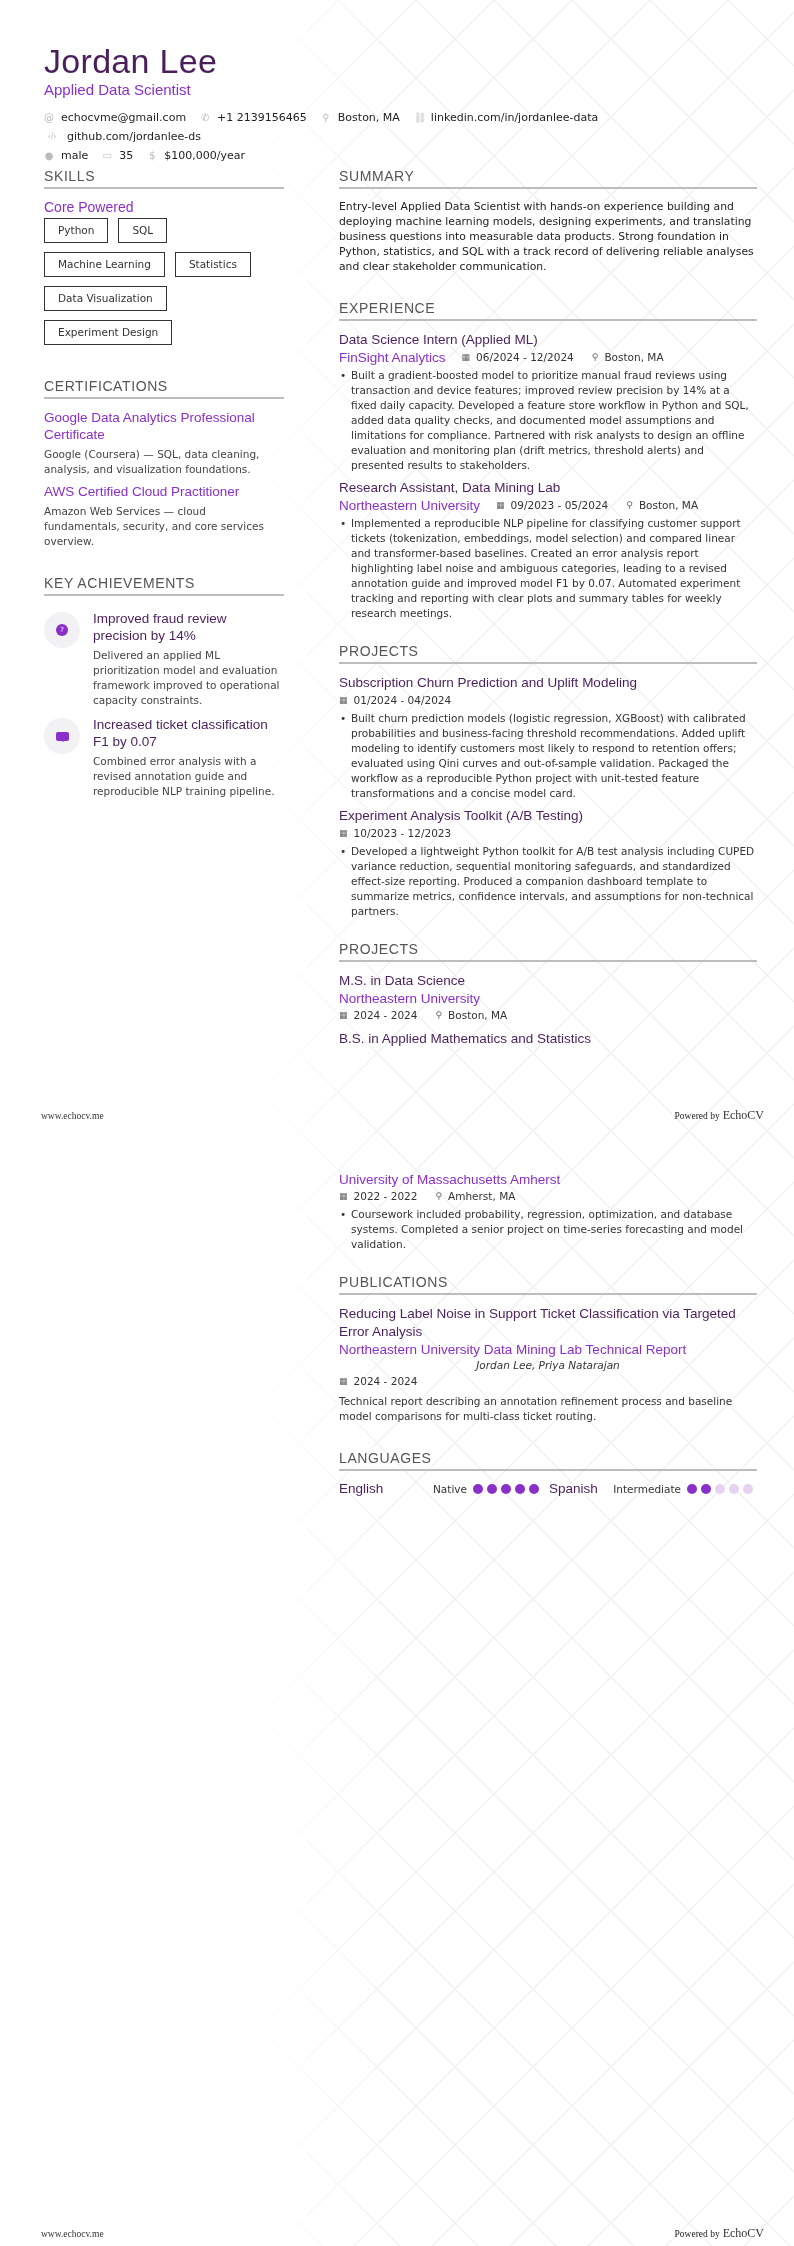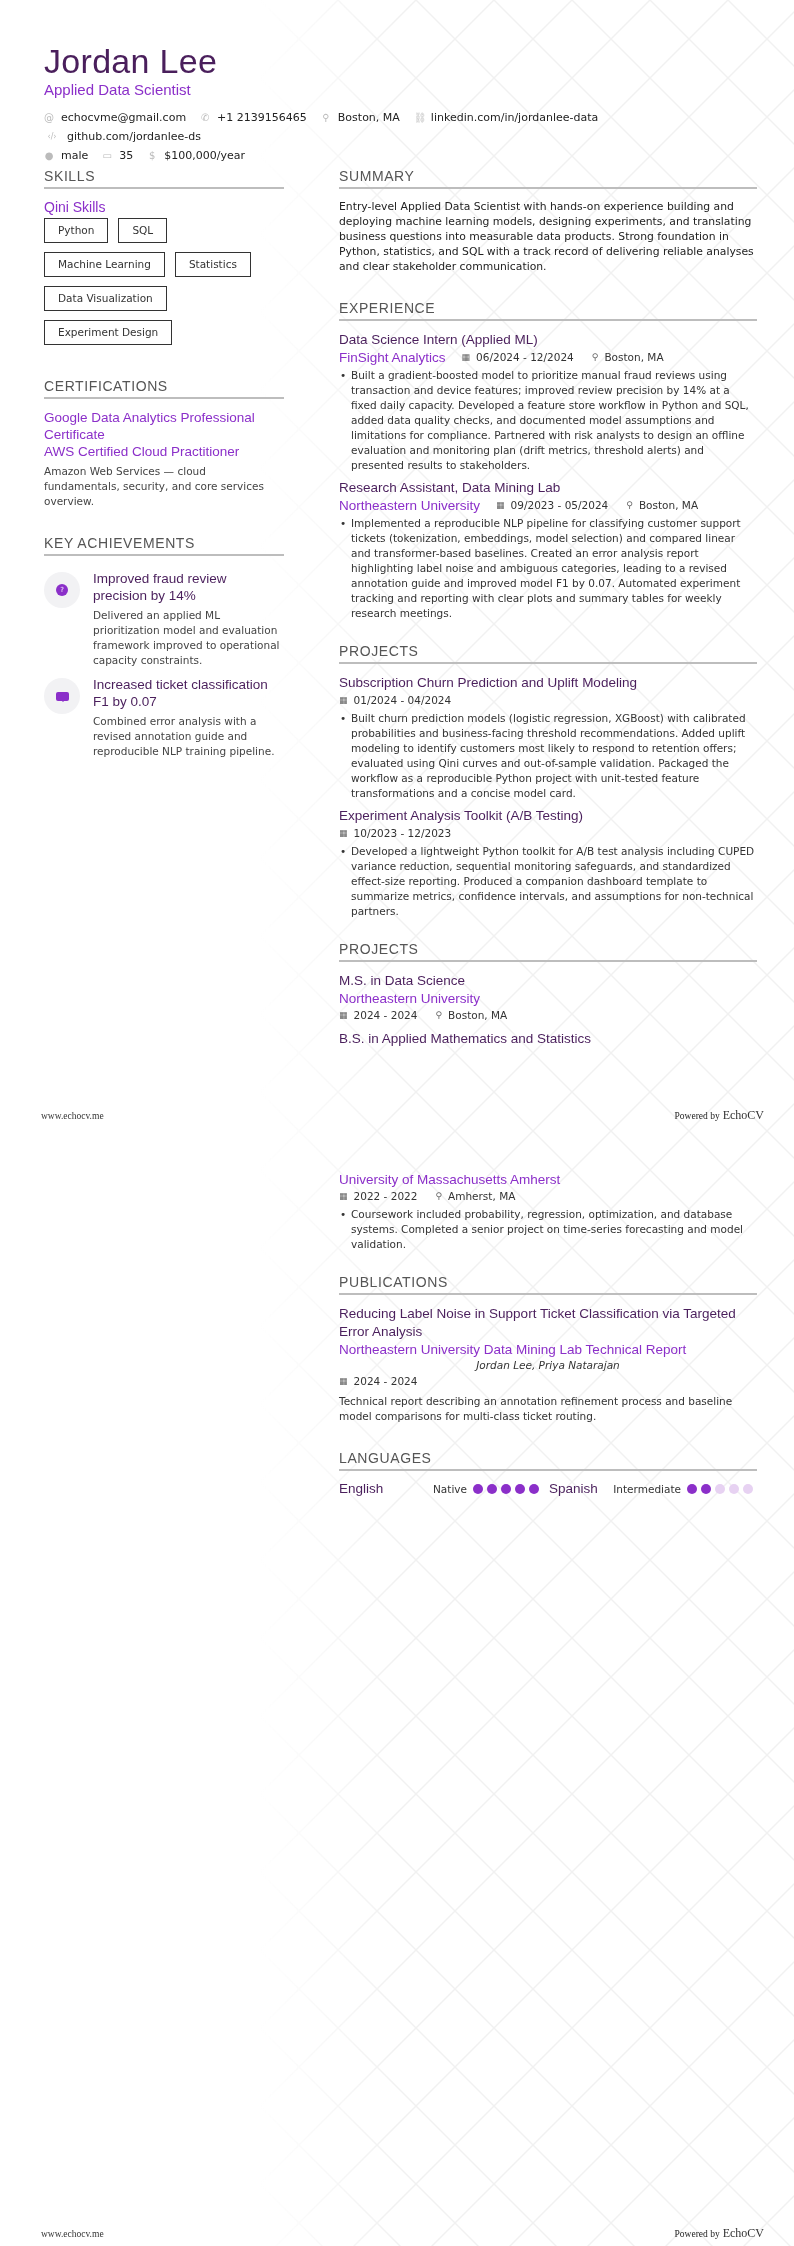--- a/index.html
+++ b/index.html
@@ -122,35 +122,36 @@
             <span class="ic">$</span>
             <span>$100,000/year</span>
           </span>
       </div>
     </div>
   </div>
 
   <div class="col-left">
     <div class="section">
       <div class="sec-title">SKILLS</div>
-      <div class="sub-purple">Qini Skills</div>
+      <div class="sub-purple">Core Powered</div>
       <div class="skills-wrap">
         <span class="skill-tag">Python</span>
         <span class="skill-tag">SQL</span>
         <span class="skill-tag">Machine Learning</span>
         <span class="skill-tag">Statistics</span>
         <span class="skill-tag">Data Visualization</span>
         <span class="skill-tag">Experiment Design</span>
       </div>
     </div>
 
     <div class="section" style="margin-top:-2px;">
       <div class="sec-title">CERTIFICATIONS</div>
       <div>
         <div class="cert-title">Google Data Analytics Professional Certificate</div>
+        <div class="cert-desc">Google (Coursera) — SQL, data cleaning, analysis, and visualization foundations.</div>
       </div>
       <div>
         <div class="cert-title">AWS Certified Cloud Practitioner</div>
         <div class="cert-desc">Amazon Web Services — cloud fundamentals, security, and core services overview.</div>
       </div>
     </div>
 
     <div class="section">
       <div class="sec-title">KEY ACHIEVEMENTS</div>
       <div class="ach" style="margin-top:14px;">

